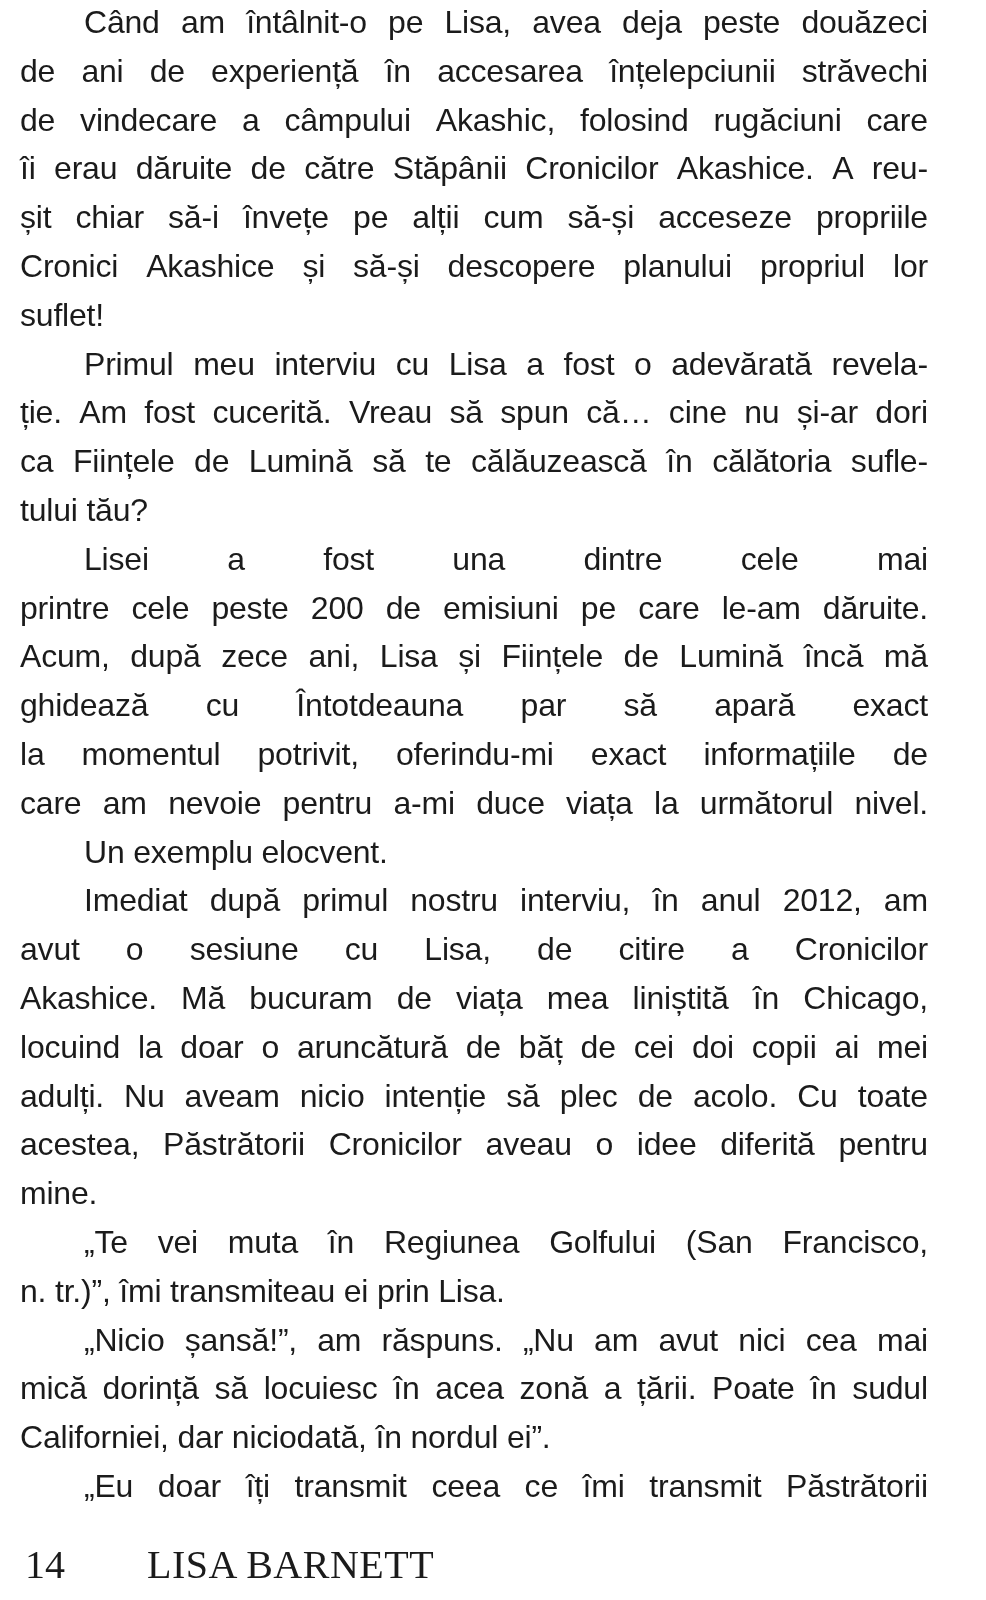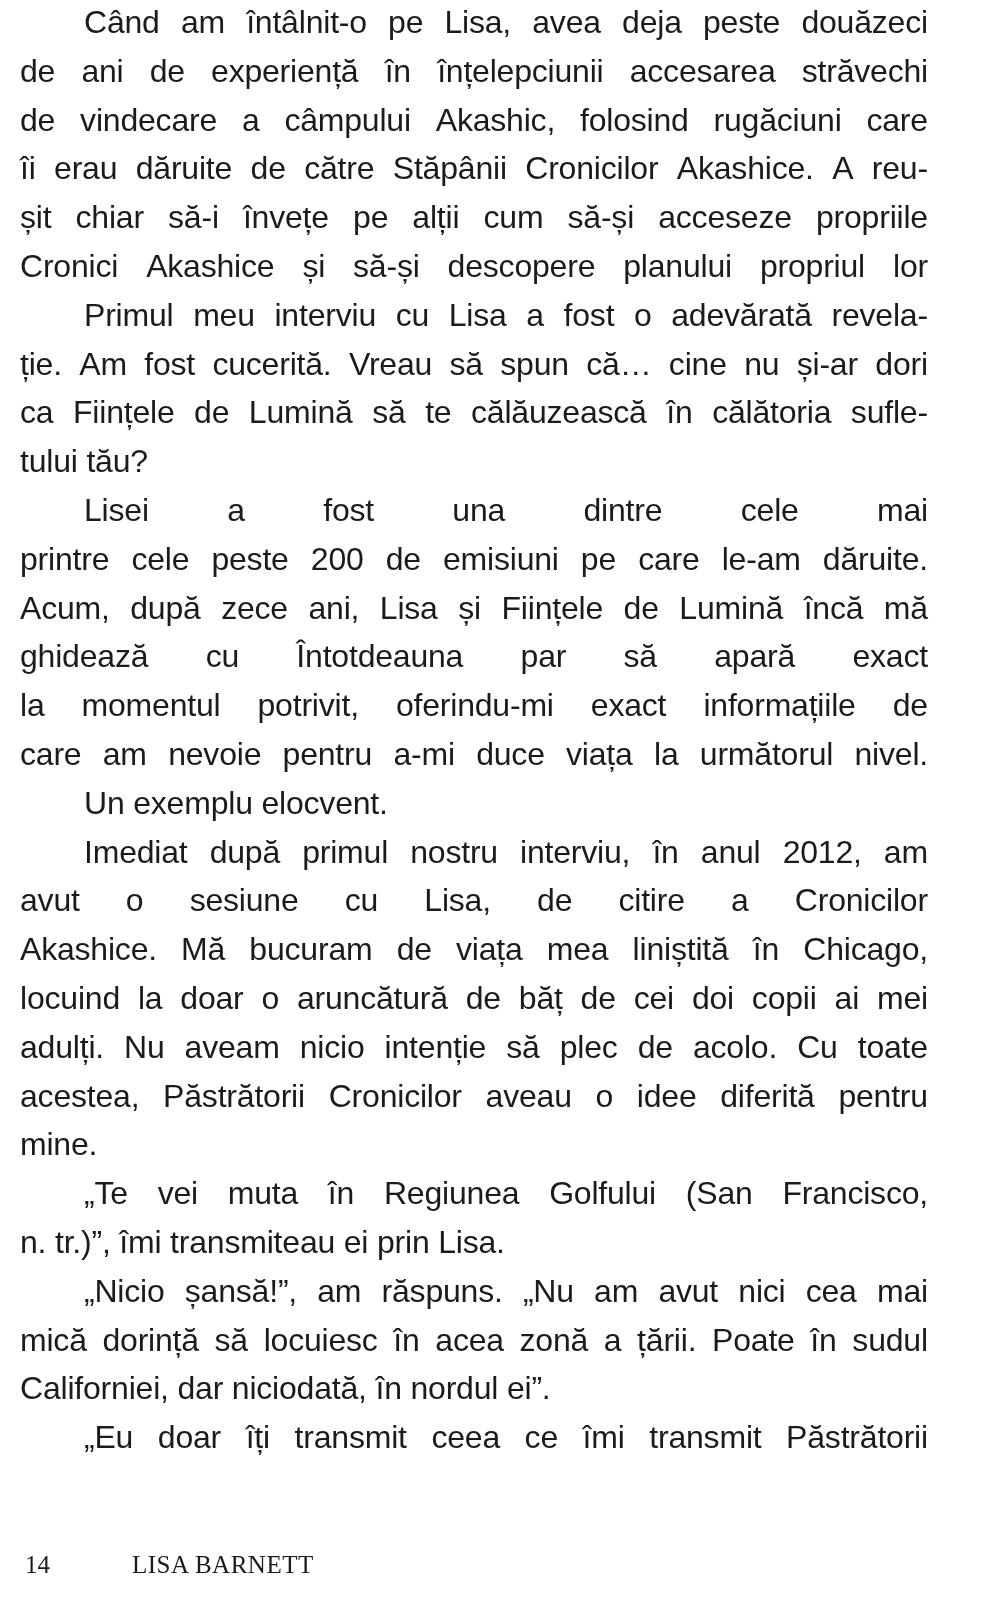--- a/index.html
+++ b/index.html
@@ -36,21 +36,21 @@
     flex-wrap: nowrap;
     justify-content: space-between;
   }
   .line.indent { padding-left: 64px; }
   .footer {
     position: absolute;
     left: 25px;
     top: 1546px;
     width: 908px;
     font-family: "Liberation Serif", serif;
-    font-size: 25px;
+    font-size: 40px;
     line-height: 38px;
     color: #1b1b1b;
     display: flex;
     align-items: baseline;
   }
   .running-title { margin-left: 82px; letter-spacing: 0.5px; }
 </style>
 </head>
 <body>
 
@@ -66,22 +66,22 @@
         <span>deja</span>
         <span>peste</span>
         <span>douăzeci</span>
       </div>
       <div class="line just">
         <span>de</span>
         <span>ani</span>
         <span>de</span>
         <span>experiență</span>
         <span>în</span>
+        <span>accesarea</span>
         <span>înțelepciunii</span>
-        <span>accesarea</span>
         <span>străvechi</span>
       </div>
       <div class="line just">
         <span>de</span>
         <span>vindecare</span>
         <span>a</span>
         <span>câmpului</span>
         <span>Akashic,</span>
         <span>folosind</span>
         <span>rugăciuni</span>
@@ -114,20 +114,21 @@
       <div class="line just">
         <span>Cronici</span>
         <span>Akashice</span>
         <span>și</span>
         <span>să-și</span>
         <span>descopere</span>
         <span>planului</span>
         <span>propriul</span>
         <span>lor</span>
       </div>
+      <div class="line">suflet!</div>
       <div class="line indent just">
         <span>Primul</span>
         <span>meu</span>
         <span>interviu</span>
         <span>cu</span>
         <span>Lisa</span>
         <span>a</span>
         <span>fost</span>
         <span>o</span>
         <span>adevărată</span>

